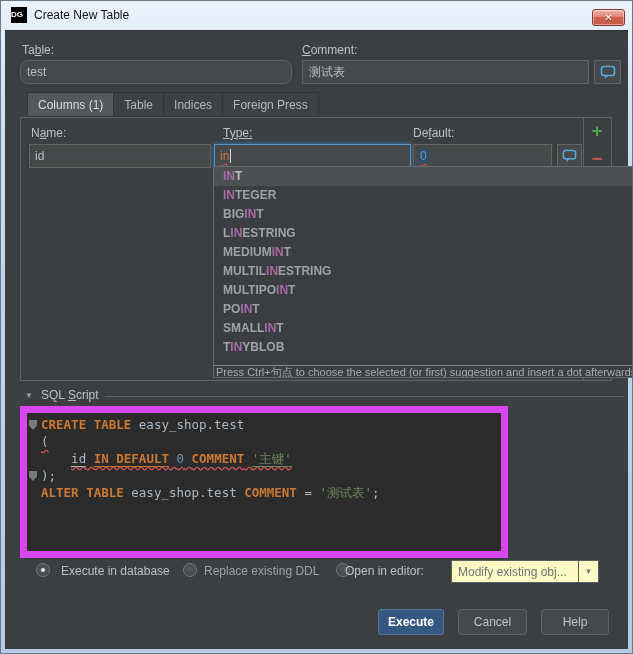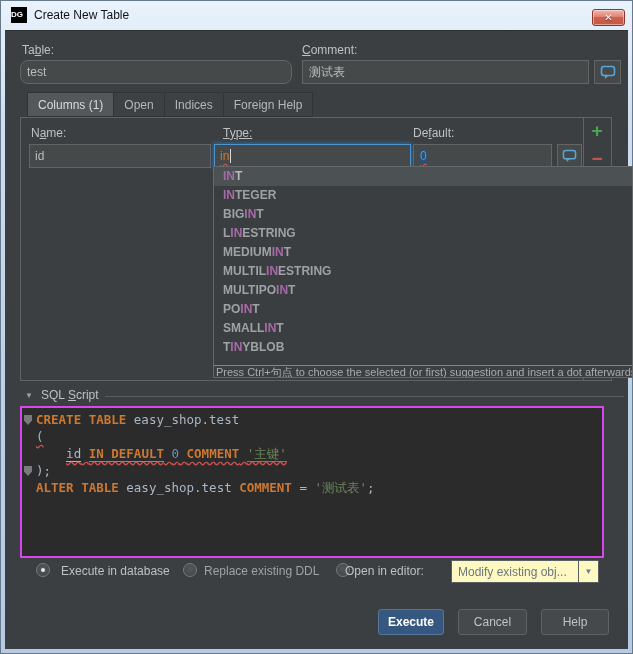--- a/index.html
+++ b/index.html
@@ -75,22 +75,22 @@
   .popup-hint{
     flex:1;border-top:1px solid #83888a;background:#3c3f41;color:#a7abad;
     font-size:11px;line-height:13px;padding-left:2px;white-space:nowrap;overflow:hidden;
   }
   
   .sql-header{position:absolute;left:0;top:357px;width:100%;height:16px;}
   .collapse-arrow{position:absolute;left:20px;top:3px;font-size:8px;color:#9da1a3;cursor:default;}
   .sql-title{position:absolute;left:36px;top:0;font-size:12px;color:#bdc1c3;}
   .sql-rule{position:absolute;left:100px;right:4px;top:8px;border-top:1px solid #5a5d5f;}
   .editor{
-    position:absolute;left:15px;top:375px;width:584px;height:152px;
-    background:#2b2b2b;border:2px solid #d946ef;padding-top:3px;overflow:hidden;
+    position:absolute;left:15px;top:375px;width:488px;height:152px;
+    background:#2b2b2b;border:7px solid #d946ef;padding-top:3px;overflow:hidden;
   }
   .code-line{
     position:relative;height:17px;line-height:17px;padding-left:14px;white-space:pre;
     font-family:"DejaVu Sans Mono","Liberation Mono",monospace;font-size:12.5px;color:#a9b7c6;
   }
   .seg-kw{color:#cc7832;font-weight:bold;}
   .seg-num{color:#6897bb;}
   .seg-str{color:#6a8759;}
   .seg-plain{color:#a9b7c6;}
   .seg-err{text-decoration:underline wavy #d25252;text-decoration-skip-ink:none;text-underline-offset:3px;}
@@ -142,23 +142,23 @@
     <input class="tb-input" style="left: 297px; top: 29px; width: 287px; height: 24px;" value="测试表">
     <div class="bubble-btn" style="left:589px;top:29px;width:27px;height:24px;">
       <svg width="16" height="15" viewBox="0 0 16 15">
         <rect x="1.5" y="1.5" width="13" height="9" rx="2.5" fill="none" stroke="#58a7da" stroke-width="1.6"></rect>
         <path d="M5 10 L5 14 L9 10 Z" fill="#58a7da"></path>
       </svg>
     </div>
 
     <div class="tabs">
       <div class="tab active">Columns (1)</div>
-      <div class="tab">Open</div>
+      <div class="tab">Table</div>
       <div class="tab">Indices</div>
-      <div class="tab">Foreign Help</div>
+      <div class="tab">Foreign Press</div>
     </div>
 
     <div class="panel">
       <div class="lbl" style="left:10px;top:8px;"><span>N</span><span class="seg-mn">a</span><span>me:</span></div>
       <div class="lbl" style="left:202px;top:8px;text-decoration:underline;"><span>T</span><span class="seg-mn">y</span><span>pe:</span></div>
       <div class="lbl" style="left:392px;top:8px;"><span>De</span><span class="seg-mn">f</span><span>ault:</span></div>
 
       <div class="field-box" style="left:8px;top:26px;width:182px;">
         <span>id</span>
       </div>

